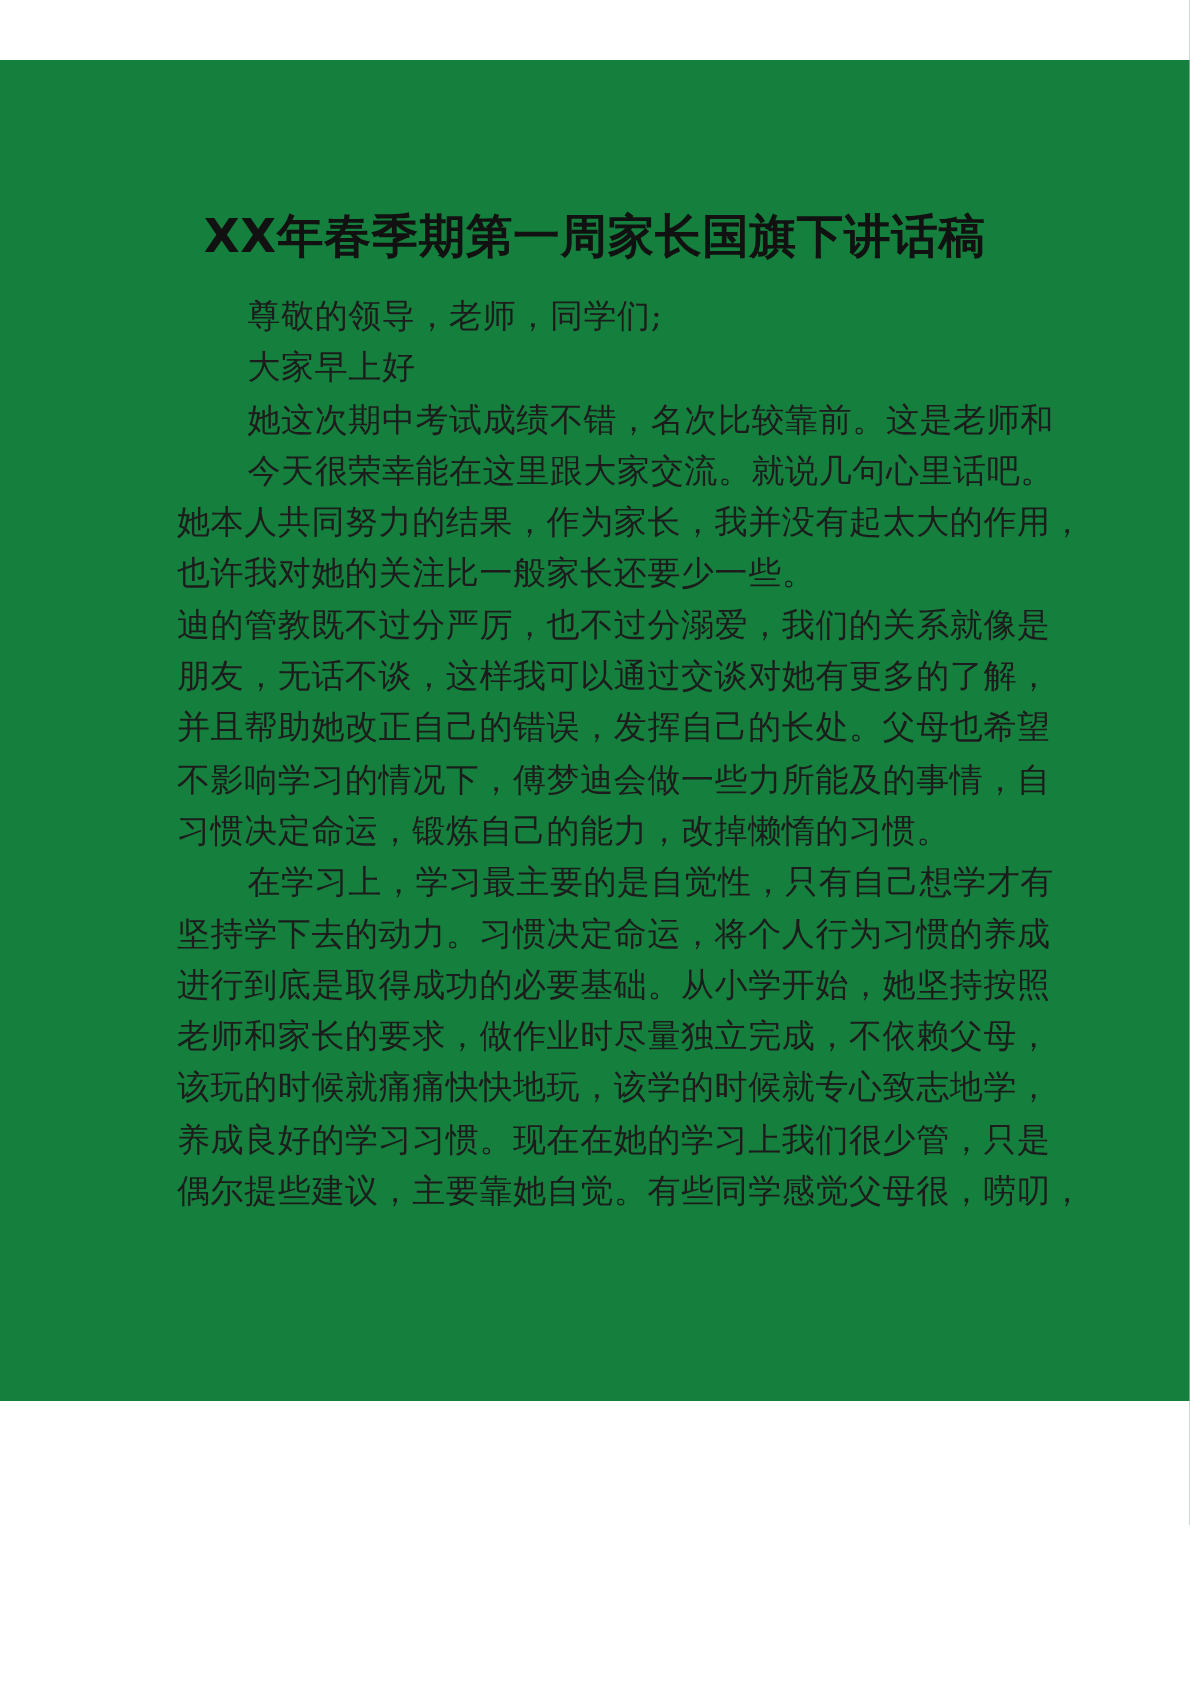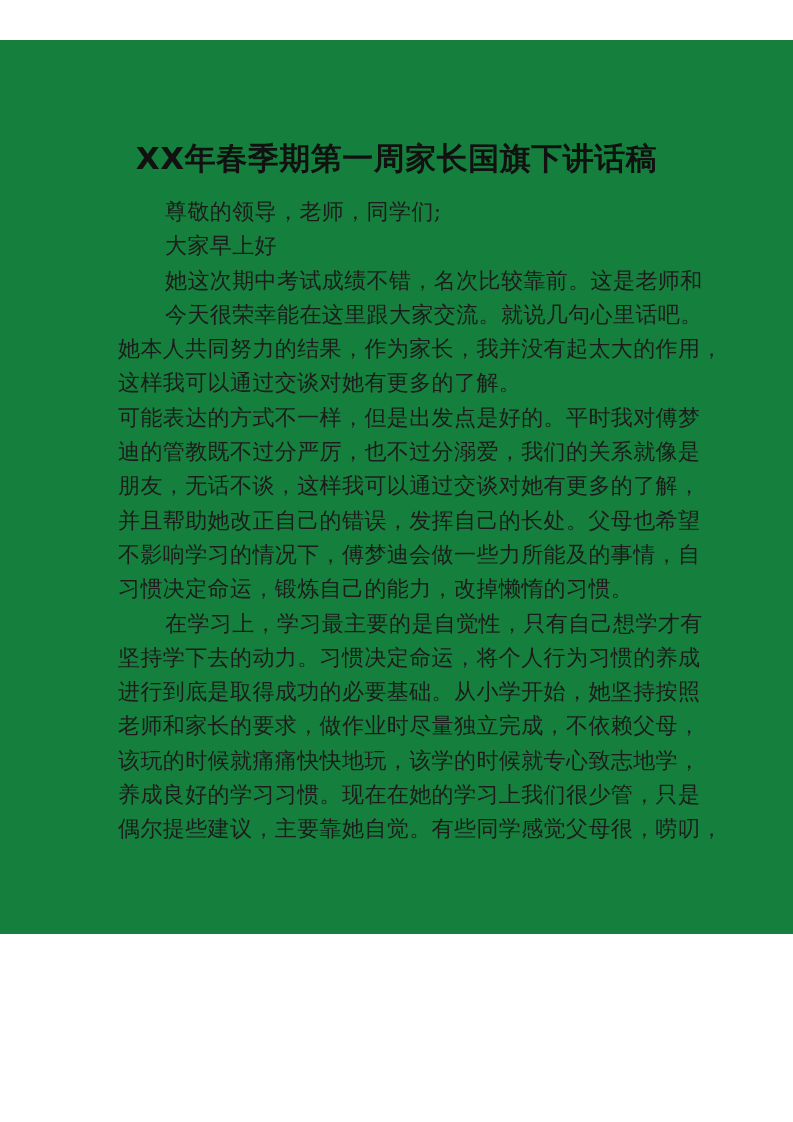--- a/index.html
+++ b/index.html
@@ -61,22 +61,21 @@
 
 <div class="page">
   <h1 class="title">XX年春季期第一周家长国旗下讲话稿</h1>
 
   <div class="body">
     <span class="line indent">尊敬的领导，老师，同学们;</span>
     <span class="line indent">大家早上好</span>
     <span class="line indent">她这次期中考试成绩不错，名次比较靠前。这是老师和</span>
     <span class="line indent">今天很荣幸能在这里跟大家交流。就说几句心里话吧。</span>
     <span class="line">她本人共同努力的结果，作为家长，我并没有起太大的作用，</span>
-    <span class="line">这样我可以通过交谈对她有更多的了解。</span>
-    <span class="line">可能表达的方式不一样，但是出发点是好的。平时我对傅梦</span>
+    <span class="line">也许我对她的关注比一般家长还要少一些。</span>
     <span class="line">迪的管教既不过分严厉，也不过分溺爱，我们的关系就像是</span>
     <span class="line">朋友，无话不谈，这样我可以通过交谈对她有更多的了解，</span>
     <span class="line">并且帮助她改正自己的错误，发挥自己的长处。父母也希望</span>
     <span class="line">不影响学习的情况下，傅梦迪会做一些力所能及的事情，自</span>
     <span class="line">习惯决定命运，锻炼自己的能力，改掉懒惰的习惯。</span>
     <span class="line indent">在学习上，学习最主要的是自觉性，只有自己想学才有</span>
     <span class="line">坚持学下去的动力。习惯决定命运，将个人行为习惯的养成</span>
     <span class="line">进行到底是取得成功的必要基础。从小学开始，她坚持按照</span>
     <span class="line">老师和家长的要求，做作业时尽量独立完成，不依赖父母，</span>
     <span class="line">该玩的时候就痛痛快快地玩，该学的时候就专心致志地学，</span>

